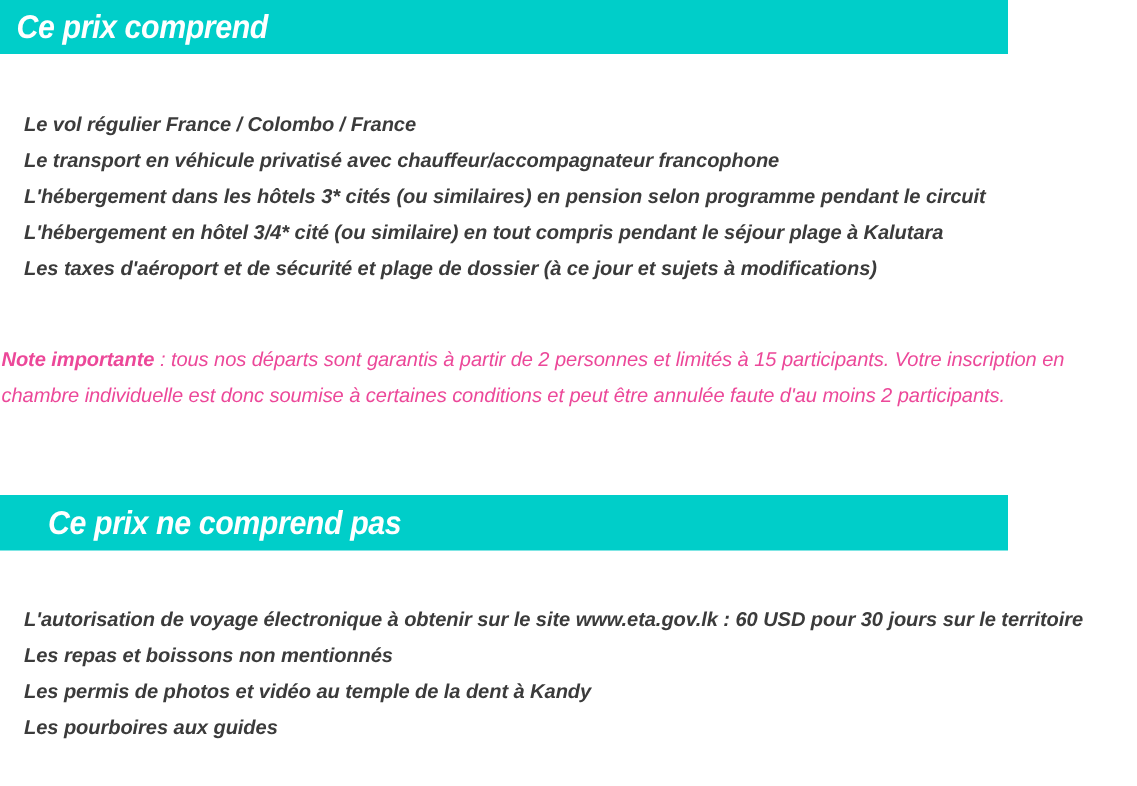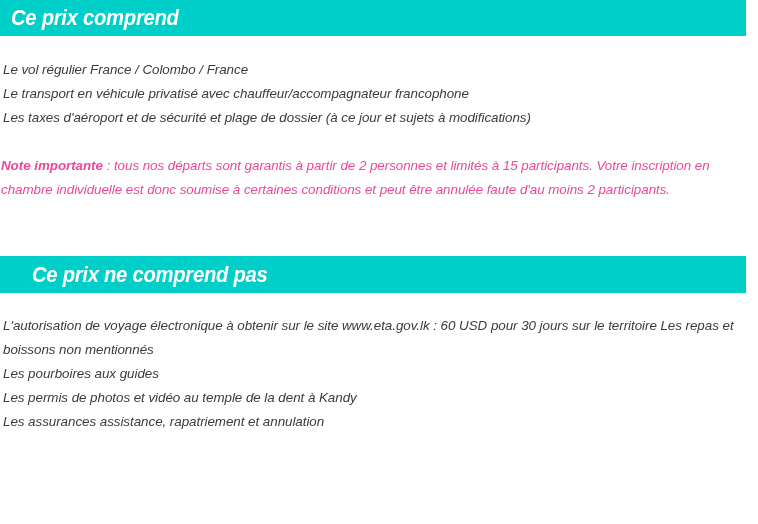--- a/index.html
+++ b/index.html
@@ -15,21 +15,21 @@
   }
   .page {
     position: relative;
     width: 758px;
     height: 524px;
     background: #ffffff;
   }
 
   
   .section-bar {
-    width: 746px;
+    width: 672px;
     background: #00cec9;
     display: flex;
     align-items: center;
     box-sizing: border-box;
   }
   .section-bar .bar-title {
     color: #ffffff;
     font-style: italic;
     font-weight: bold;
     font-size: 22px;
@@ -57,22 +57,23 @@
     font-size: 22px;
   }
 
   
   .section-body {
     padding-left: 1px;
     padding-right: 14px;
   }
   .item-list {
     list-style: none;
-    margin: 2px;
+    margin: 15px;
     padding: 0;
+    font-weight: bold;
   }
   .item-list li {
     color: #3b3b3b;
     font-style: italic;
     font-size: 13.4px;
     line-height: 24px;
     white-space: nowrap;
     letter-spacing: -0.05px;
   }
   .note {
@@ -105,36 +106,37 @@
 <div class="page">
 
   <div class="section-bar" id="bar-included">
     <span class="bar-title">Ce prix comprend</span>
   </div>
 
   <div class="section-body" id="included-body">
     <ul class="item-list">
       <li>Le vol régulier France / Colombo / France</li>
       <li>Le transport en véhicule privatisé avec chauffeur/accompagnateur francophone</li>
+      <li>L'hébergement dans les hôtels 3* cités (ou similaires) en pension selon programme pendant le circuit</li>
+      <li>L'hébergement en hôtel 3/4* cité (ou similaire) en tout compris pendant le séjour plage à Kalutara</li>
       <li>Les taxes d'aéroport et de sécurité et plage de dossier (à ce jour et sujets à modifications)</li>
     </ul>
 
     <p class="note" id="note-block">
       <span class="note-label">Note importante</span><span> : tous nos départs sont garantis à partir de 2 personnes et limités à 15 participants. Votre inscription en chambre individuelle est donc soumise à certaines conditions et peut être annulée faute d'au moins 2 participants.</span>
     </p>
   </div>
 
   <div id="excluded-gap"></div>
 
   <div class="section-bar" id="bar-excluded">
     <span class="bar-title">Ce prix ne comprend pas</span>
   </div>
 
   <div class="section-body" id="excluded-body">
     <ul class="item-list">
       <li class="wrap-item">L'autorisation de voyage électronique à obtenir sur le site www.eta.gov.lk : 60 USD pour 30 jours sur le territoire Les repas et boissons non mentionnés</li>
+      <li>Les permis de photos et vidéo au temple de la dent à Kandy</li>
       <li>Les pourboires aux guides</li>
-      <li>Les permis de photos et vidéo au temple de la dent à Kandy</li>
-      <li>Les assurances assistance, rapatriement et annulation</li>
     </ul>
   </div>
 
 </div>
 
 </body></html>

